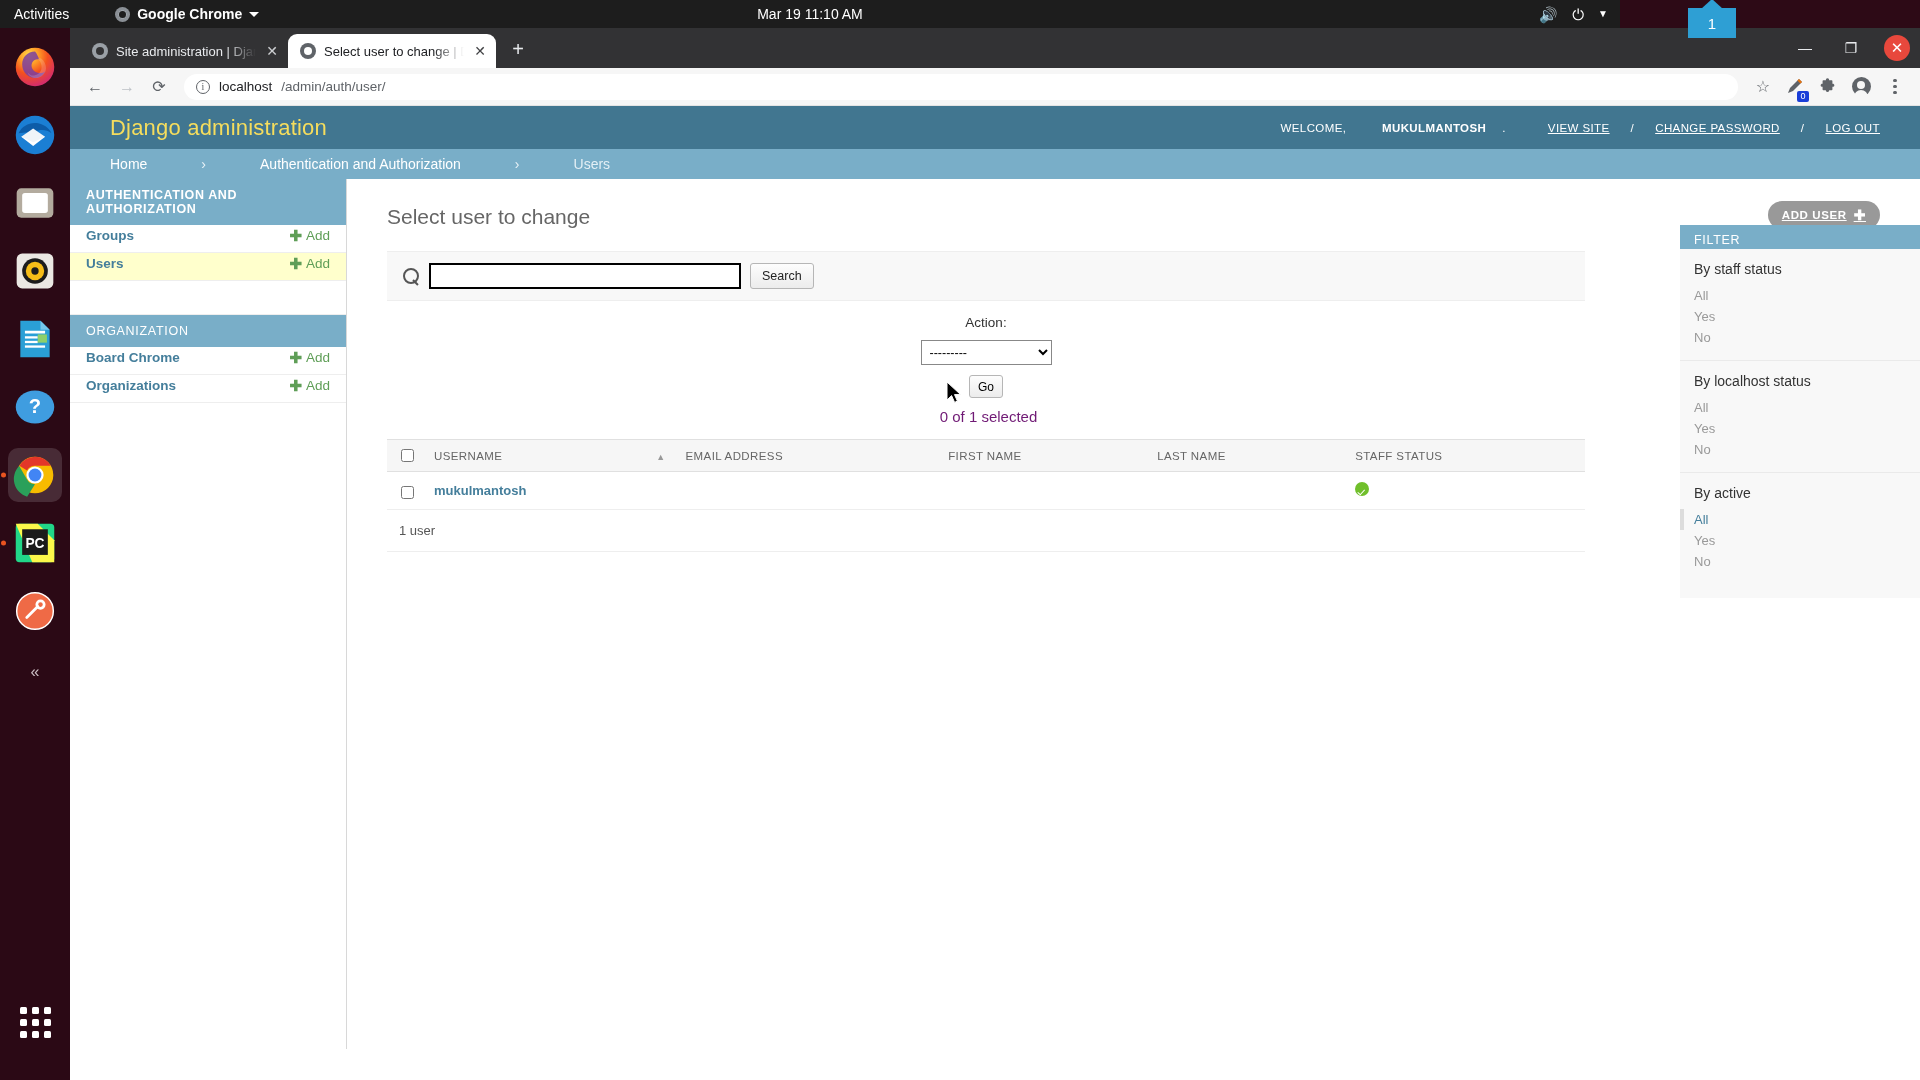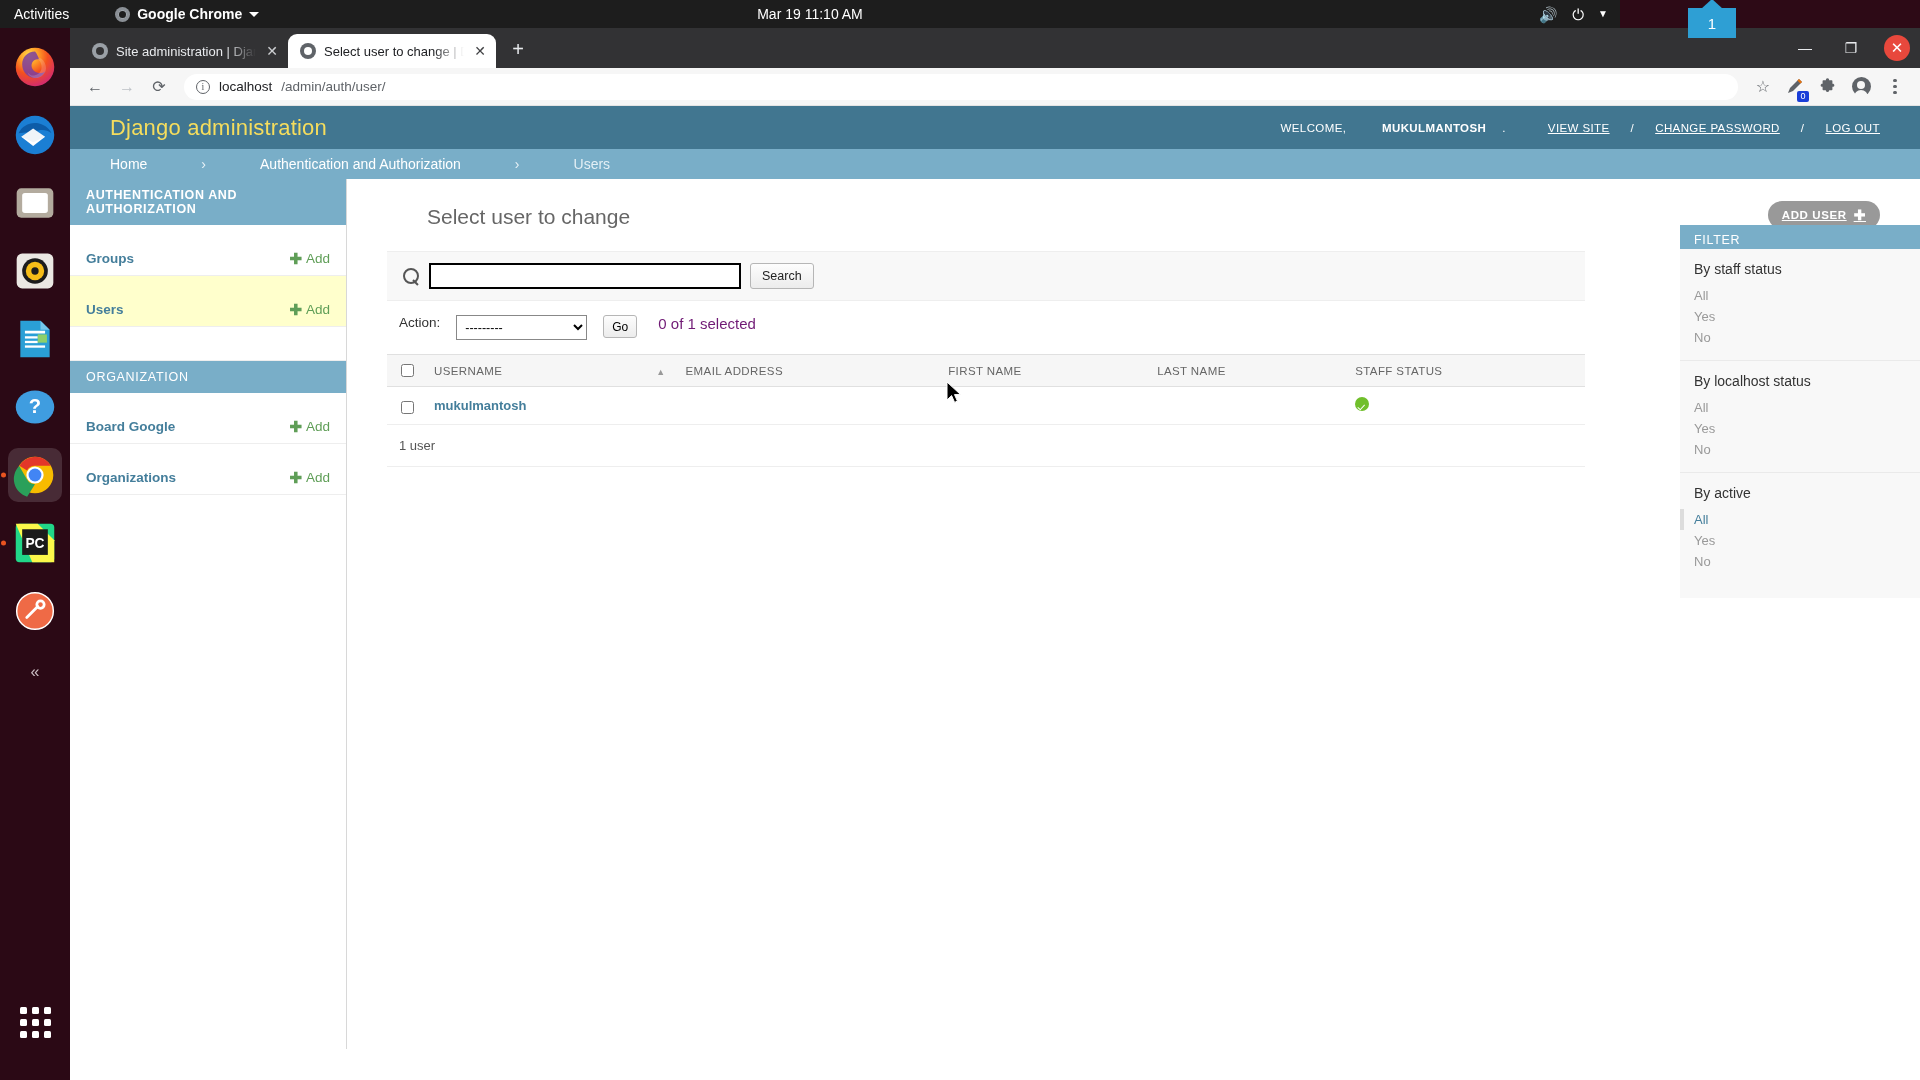--- a/index.html
+++ b/index.html
@@ -185,32 +185,32 @@
     min-height: 870px;
   }
   .module-head {
     background: #79aec8; color: #ffffff; font-size: 12.5px; font-weight: bold;
     letter-spacing: .6px; text-transform: uppercase;
     padding: 9px 0 9px 16px;
   }
   .module-head.org { font-weight: normal; letter-spacing:.7px; }
   .nav-row {
     display:flex; align-items:center; justify-content:space-between;
-    padding: 26px 16px 9px 16px; border-bottom: 1px solid #eeeeee;
+    padding: 3px 16px 9px 16px; border-bottom: 1px solid #eeeeee;
     font-size: 13.5px;
   }
   .nav-row.current { background: #ffffcc; }
   .nav-row .model-name { color:#447e9b; font-weight:bold; }
   .nav-row .addlink { color:#5f9e57; font-size:13.5px; display:flex; align-items:center; gap:4px; }
   .plus { color:#5f9e57; font-weight:bold; font-size:15px; line-height:1; }
   .nav-gap { height: 34px; background:#fff; border-bottom:1px solid #eee; }
 
   
   #main { flex: 1; padding: 26px 40px 0 40px; position: relative; min-width:0; }
-  #main-head { display:flex; align-items:center;margin-left:40px; }
+  #main-head { display:flex; align-items:center; }
   #page-title { font-size: 21px; color:#666666; font-weight: normal; }
   #object-tools {
     margin-left:auto; margin-top:-4px;
   }
   #addlink-btn {
     display:inline-flex; align-items:center; gap:7px;
     background:#999999; color:#ffffff; border-radius:15px;
     padding: 6px 14px; font-size: 11.5px; letter-spacing:.6px; text-transform:uppercase; font-weight:bold;
   }
   #addlink-btn .pl { font-size:14px; }
@@ -236,22 +236,22 @@
     padding: 0 6px; font-size: 13px; font-family:"Liberation Sans",sans-serif;
     outline:none; background:#fff;
   }
   #search-submit {
     height: 26px; padding: 0 11px; font-size: 12.5px;
     background: linear-gradient(#fdfdfd,#ececec); border: 1px solid #b6b6b6;
     border-radius: 3px; color:#222; font-family:"Liberation Sans",sans-serif;
   }
 
   #actions-row {
-    display:flex; align-items:flex-start; gap:16px;
-    padding: 14px 12px 14px 12px; font-size: 13px; color:#333;
+    display:flex; align-items:center; gap:10px;
+    padding: 14px 12px 14px 12px; font-size: 13px; color:#333;flex-direction:column;
   }
   #actions-row label { color:#333; font-size:13.5px; }
   #action-select {
     height: 25px; width: 131px; font-size: 12.5px; padding: 0 4px;
     border:1px solid #888; background:#fff; font-family:"Liberation Sans",sans-serif;
   }
   #action-go {
     height: 23px; padding: 0 8px; font-size: 12px;
     background: linear-gradient(#fdfdfd,#ececec); border:1px solid #b6b6b6; border-radius:3px;
   }
@@ -525,21 +525,21 @@
         <div class="nav-row current">
           <span class="model-name">Users</span>
           <span class="addlink">
               <span class="plus">✚</span>
               <span>Add</span>
             </span>
         </div>
         <div class="nav-gap"></div>
         <div class="module-head org">ORGANIZATION</div>
         <div class="nav-row">
-          <span class="model-name">Board Google</span>
+          <span class="model-name">Board Chrome</span>
           <span class="addlink">
               <span class="plus">✚</span>
               <span>Add</span>
             </span>
         </div>
         <div class="nav-row">
           <span class="model-name">Organizations</span>
           <span class="addlink">
               <span class="plus">✚</span>
               <span>Add</span>

